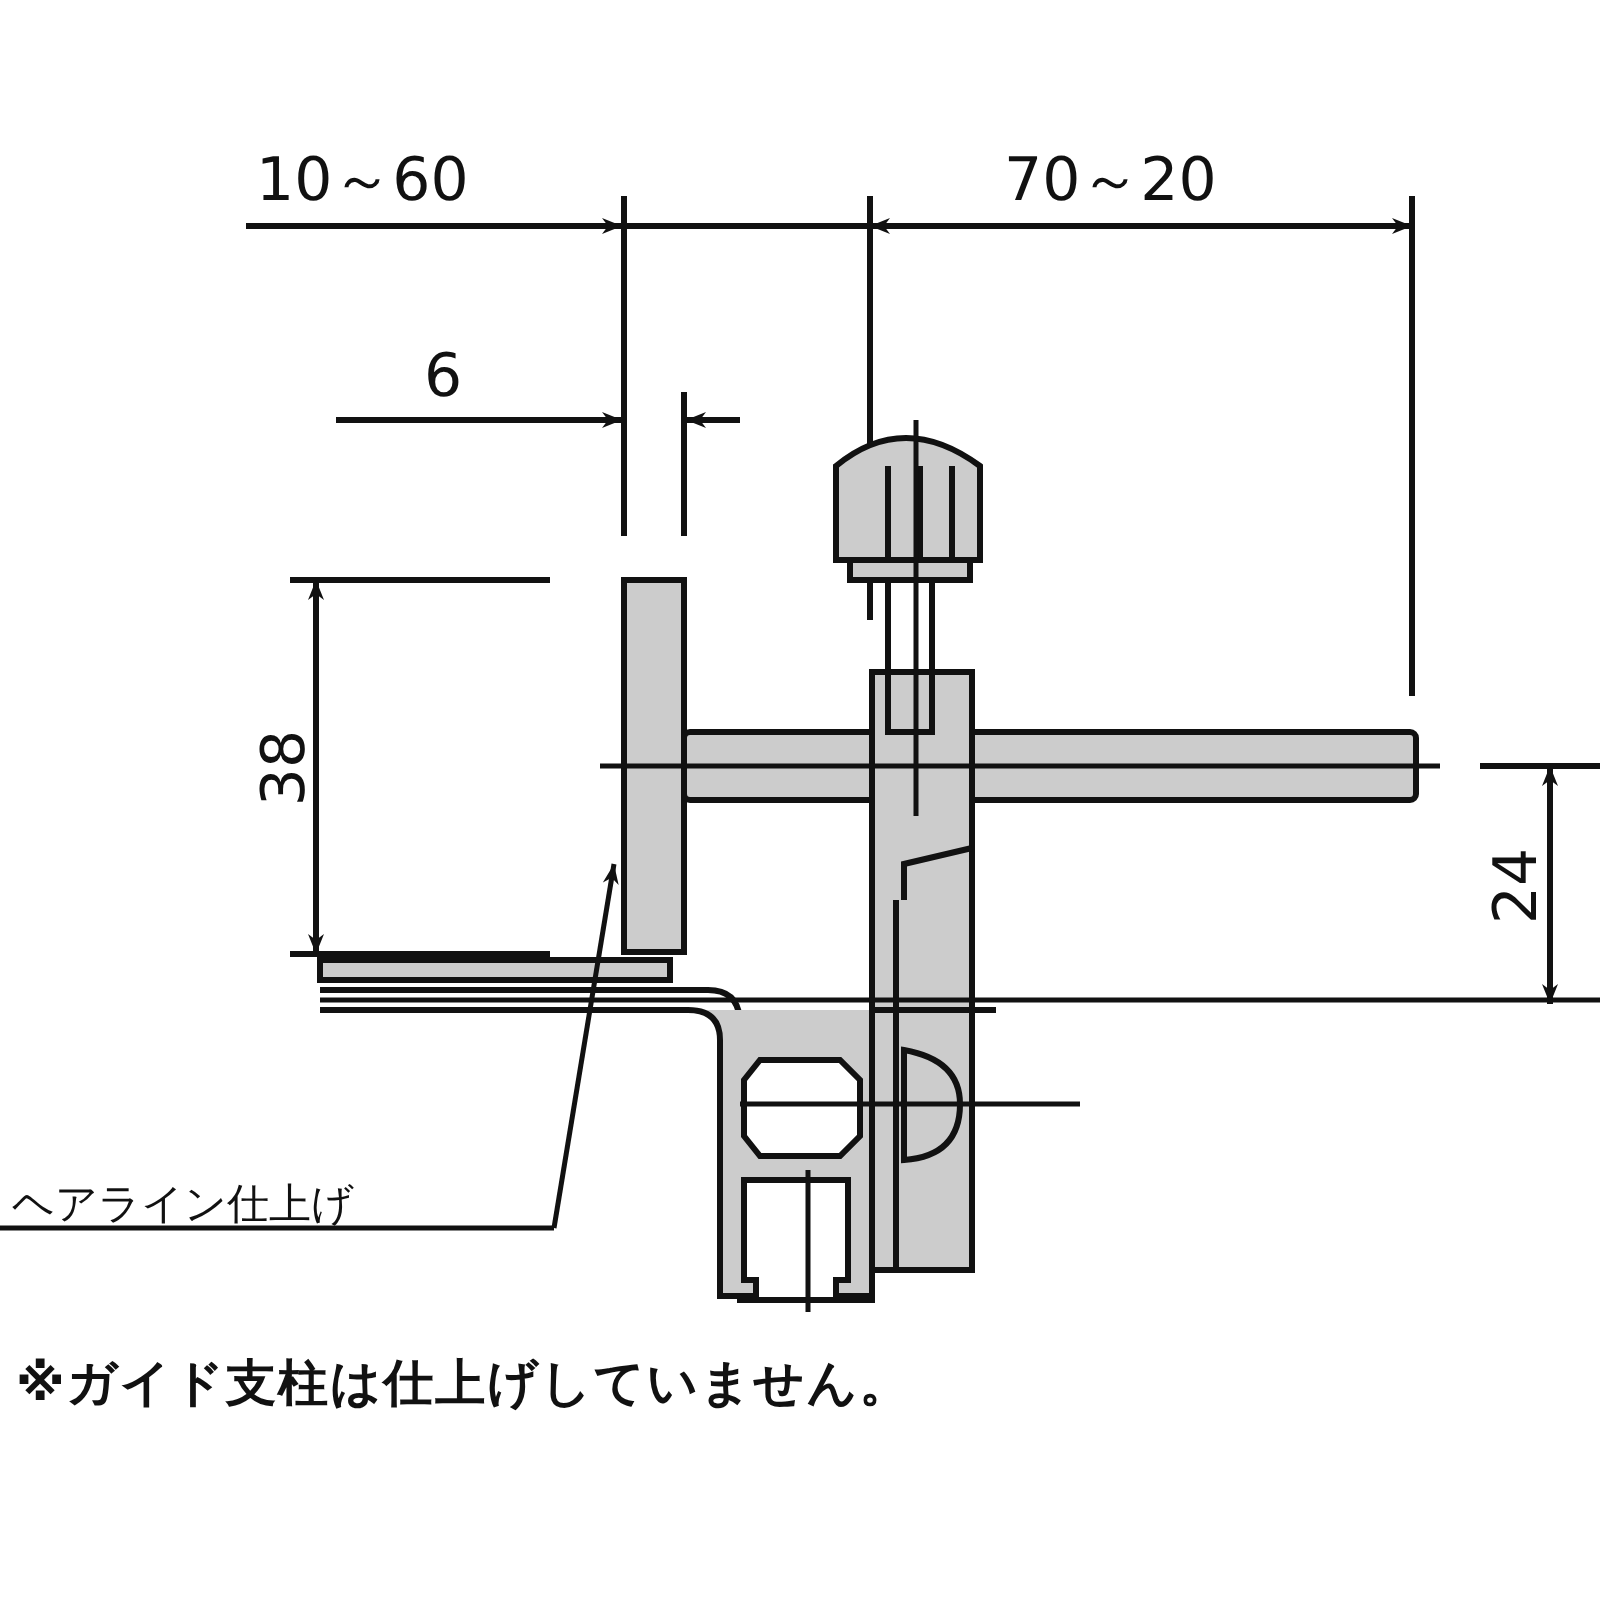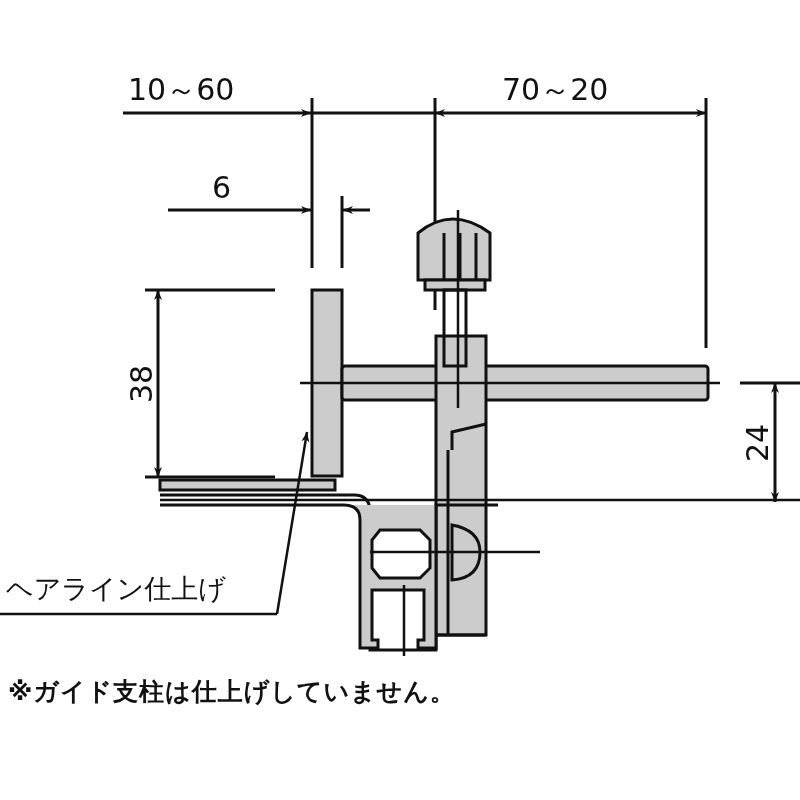--- a/index.html
+++ b/index.html
@@ -1,20 +1,20 @@
 <!DOCTYPE html>
 <html><head>
 <meta charset="utf-8">
 <style>
   html, body { margin: 0; padding: 0; background: #ffffff; }
   #canvas { position: relative; width: 800px; height: 800px; overflow: hidden; background: #fff; }
   svg { position: absolute; left: 0; top: 0; }
   .dim-label { font-family: "DejaVu Sans", "Liberation Sans", sans-serif; fill: #111; font-size: 30px; }
   .note { position: absolute; font-family: "DejaVu Sans", "Liberation Sans", sans-serif; color: #111; white-space: nowrap; }
-  #hairline-note { left: 6px; top: 571px; font-size: 27px; }
+  #hairline-note { left: 6px; top: 588px; font-size: 21px; }
   #footnote { left: 8px; top: 675px; font-size: 25px; font-weight: bold; letter-spacing: 1px; }
 </style>
 </head>
 <body>
 
 <div id="canvas">
 <svg width="800" height="800" viewBox="0 0 800 800">
   <defs>
     <marker id="arr" viewBox="0 0 10 10" refX="10" refY="5" markerWidth="14" markerHeight="10" orient="auto-start-reverse" markerUnits="userSpaceOnUse">
       <path d="M0,1 L10,5 L0,9 L3,5 Z" fill="#111"></path>

